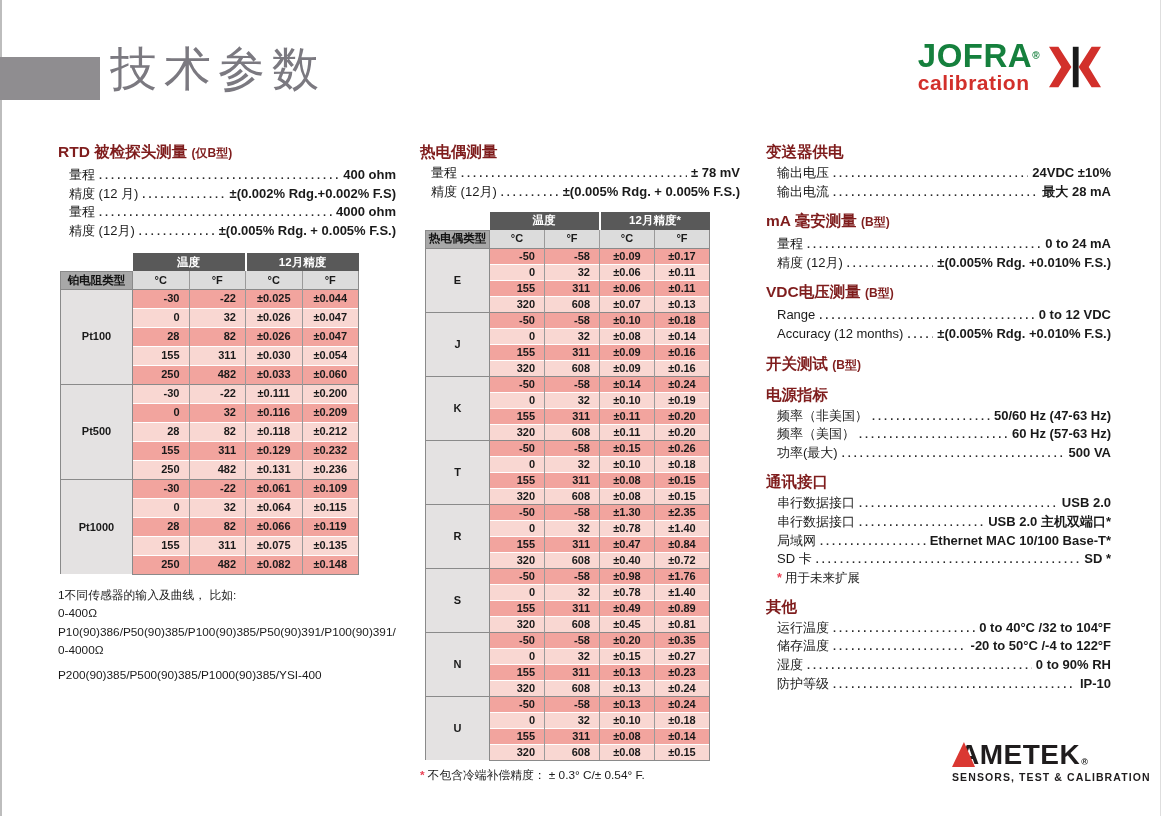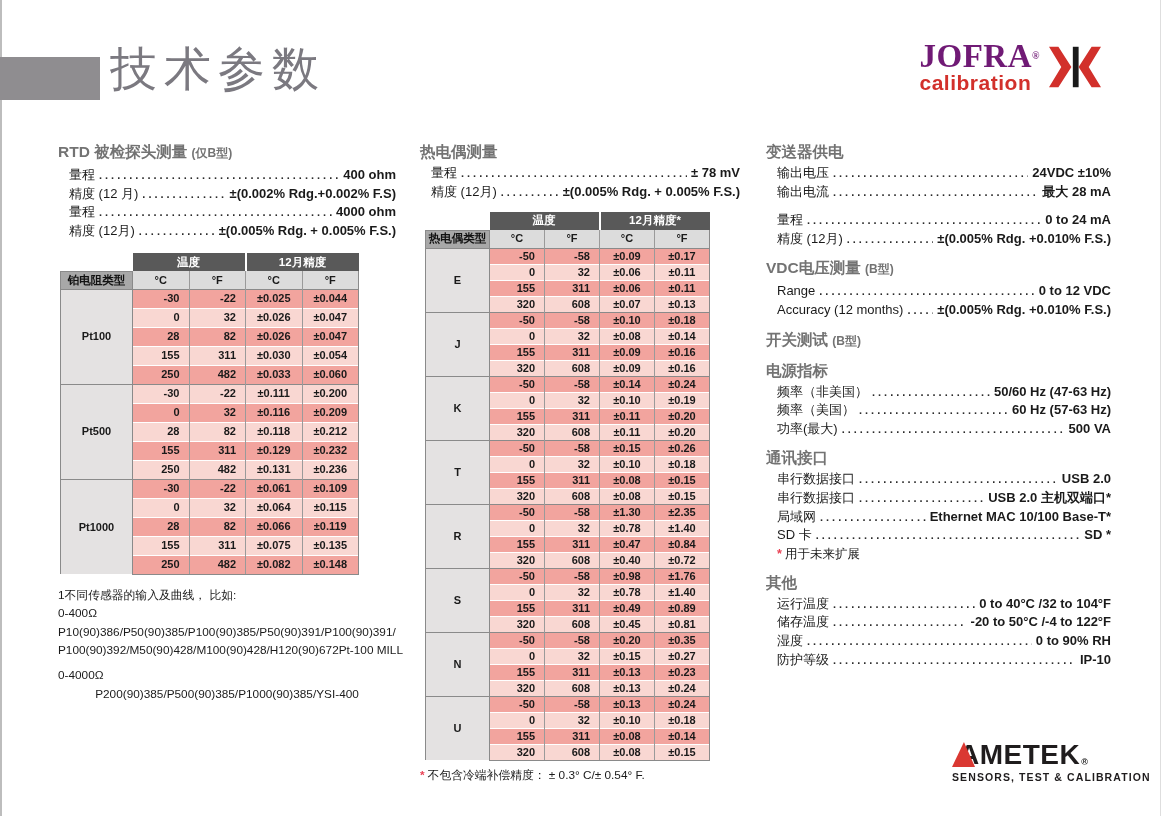--- a/index.html
+++ b/index.html
@@ -6,32 +6,32 @@
   .page{position:relative;width:1163px;height:816px;background:#fff;overflow:hidden;
         font-family:"Liberation Sans",sans-serif;color:#1a1a1a;}
   .left-edge{position:absolute;left:0;top:0;width:2px;height:816px;background:#bdbdbd;}
   .right-edge{position:absolute;left:1160px;top:0;width:1px;height:816px;background:#dedede;}
 
   
   .title-bar{position:absolute;left:0;top:57px;width:100px;height:43px;background:#8f8d90;}
   .page-title{position:absolute;left:110px;top:38px;margin:0;font-family:"DejaVu Serif",serif;
         font-size:47px;font-weight:500;color:#7b7980;letter-spacing:7px;}
   .jofra{position:absolute;right:62px;top:40px;display:flex;align-items:center;gap:9px;}
-  .jofra-name{font-size:33px;font-weight:800;color:#701a75;letter-spacing:.5px;line-height:32px;font-family:Liberation Serif, serif;}
+  .jofra-name{font-size:33px;font-weight:800;color:#15803d;letter-spacing:.5px;line-height:32px;}
   .jofra-name .reg{font-size:10px;vertical-align:top;font-weight:700;}
   .jofra-sub{font-size:21px;font-weight:700;color:#d2302b;letter-spacing:.5px;line-height:22px;}
   .jofra-mark{width:52px;height:54px;}
 
   
   .col{position:absolute;top:142px;}
   .col1{left:58px;width:338px;}
   .col2{left:420px;width:320px;}
   .col3{left:766px;width:345px;}
 
-  .sec-title{margin:0 0 3px 0;font-size:15.5px;font-weight:700;color:#737373;line-height:19px;}
+  .sec-title{margin:0 0 3px 0;font-size:15.5px;font-weight:700;color:#7f1d1d;line-height:19px;}
   .sec-suffix{font-size:12px;font-weight:700;}
   .r-sec{margin-bottom:10px;}
 
   .spec-row{display:flex;align-items:baseline;font-size:13px;line-height:17.6px;}
   .spec-label{white-space:nowrap;padding-left:11px;}
   .spec-leader{flex:1;overflow:hidden;white-space:nowrap;margin:0 4px;font-size:11px;
         font-weight:700;letter-spacing:3px;color:#2a2a2a;}
   .spec-leader::after{content:"..........................................................................................";}
   .spec-leader.empty::after{content:"";}
   .spec-value{white-space:nowrap;font-weight:700;}
@@ -237,21 +237,20 @@
             <td class="c1">482</td>
             <td class="c2">±0.082</td>
             <td class="c3">±0.148</td>
           </tr>
         </tbody>
       </table>
     <div class="notes">
         <div class="note-line">1不同传感器的输入及曲线， 比如:</div>
         <div class="note-line">0-400Ω</div>
         <div class="note-line">P10(90)386/P50(90)385/P100(90)385/P50(90)391/P100(90)391/</div>
-        <div class="note-line">P100(90)392/M50(90)428/M100(90)428/H120(90)672Pt-100 MILL</div>
         <div class="note-line">0-4000Ω</div>
         <div class="note-line">P200(90)385/P500(90)385/P1000(90)385/YSI-400</div>
       </div>
   </section>
 
   <section class="col col2">
     <h2 class="sec-title">热电偶测量</h2>
     <div class="spec-list">
         <div class="spec-row">
           <span class="spec-label">量程</span>
@@ -495,20 +494,21 @@
             <span class="spec-value">24VDC ±10%</span>
           </div>
           <div class="spec-row">
             <span class="spec-label">输出电流</span>
             <span class="spec-leader"></span>
             <span class="spec-value">最大 28 mA</span>
           </div>
         </div>
     </div>
     <div class="r-sec">
+      <h2 class="sec-title"><span>mA 毫安测量</span> <span class="sec-suffix">(B型)</span></h2>
       <div class="spec-list">
           <div class="spec-row">
             <span class="spec-label">量程</span>
             <span class="spec-leader"></span>
             <span class="spec-value">0 to 24 mA</span>
           </div>
           <div class="spec-row">
             <span class="spec-label">精度 (12月)</span>
             <span class="spec-leader"></span>
             <span class="spec-value">±(0.005% Rdg. +0.010% F.S.)</span>

